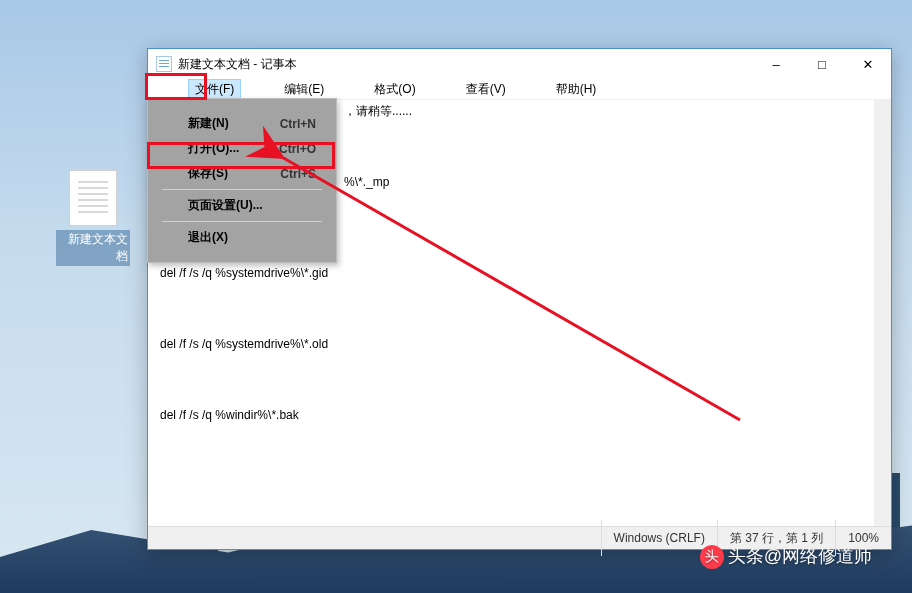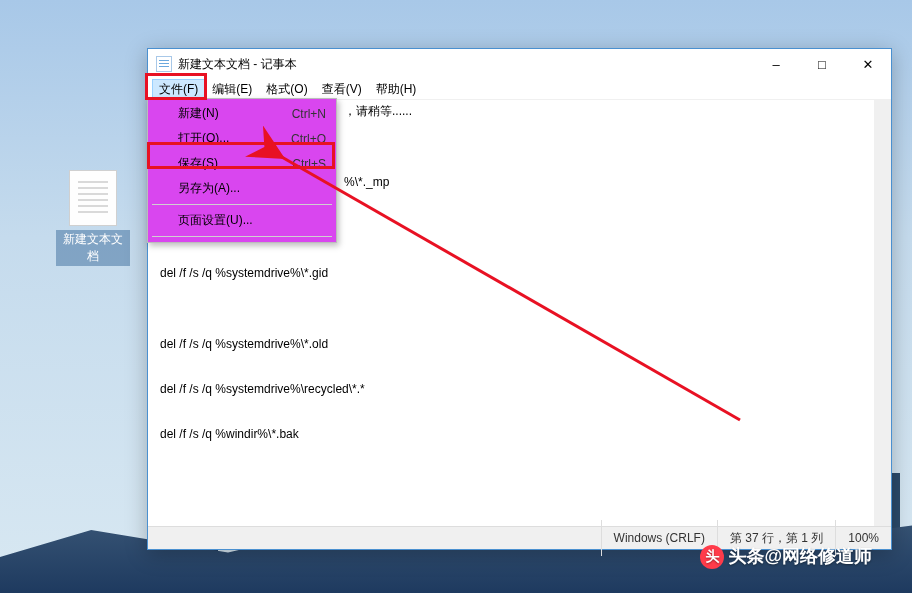--- a/index.html
+++ b/index.html
@@ -25,21 +25,21 @@
   position:absolute; bottom:0; left:0; width:100%; height:90px;
   background: linear-gradient(180deg, #3d5a7a, #1e3a5f);
   clip-path: polygon(0% 60%, 10% 30%, 25% 55%, 40% 20%, 55% 50%, 70% 10%, 85% 45%, 100% 25%, 100% 100%, 0% 100%);
 }
 
 
 .desktop-icon {
   position: absolute;
   left: 56px; top: 170px;
   width: 74px;
-  text-align: center;
+  text-align: right;
   color: #fff;
   font-size: 12px;
 }
 .desktop-icon .file-glyph {
   width: 48px; height: 56px;
   margin: 0 auto 4px;
   background: #fefefe;
   border: 1px solid #d0d0d0;
   position: relative;
 }
@@ -88,20 +88,21 @@
 .menubar {
   height: 21px;
   display: flex;
   padding-left: 4px;
   font-size: 12px;
   align-items: center;
   border-bottom: 1px solid #f0f0f0;
 }
 .menubar .menu-item {
   padding: 2px 7px;
+  margin-left: 36px;
 }
 .menubar .menu-item.open {
   background: #cce8ff;
   border: 1px solid #99d1ff;
   padding: 1px 6px;
 }
 
 .text-area {
   flex: 1;
   padding: 2px 4px;
@@ -132,26 +133,27 @@
   height: 100%;
   display:flex; align-items:center;
 }
 .statusbar .spacer { flex: 1; }
 
 
 .dropdown {
   position: absolute;
   left: 147px; top: 98px;
   width: 190px;
-  background: #d946ef;
+  background: #a3a3a3;
   border: 1px solid #bcbcbc;
   box-shadow: 2px 3px 6px rgba(0,0,0,.25);
-  padding: 2px;
+  padding: 12px;
   font-size: 12px;
   z-index: 10;
+  font-weight: bold;
 }
 .dropdown .row {
   display: flex;
   padding: 4px 8px 4px 28px;
   align-items: center;
 }
 .dropdown .row .lbl { flex:1; }
 .dropdown .row .shortcut { color:#333; }
 .dropdown .sep { height:1px; background:#d0d0d0; margin: 3px 2px; }
 
@@ -173,21 +175,21 @@
   pointer-events: none;
   z-index: 19;
 }
 
 
 .watermark {
   position: absolute;
   right: 40px; bottom: 24px;
   font-size: 18px;
   color: #fff;
-  font-weight: 700;
+  font-weight: 400;
   text-shadow: 0 1px 2px rgba(0,0,0,.4);
   z-index:30;
 }
 .watermark .logo {
   display:inline-flex; width:24px;height:24px;border-radius:50%;
   background:#ff3b4a;color:#fff;align-items:center;justify-content:center;
   font-size:14px;margin-right:4px;vertical-align:middle;
 }
 </style>
 </head>
@@ -227,21 +229,20 @@
         <div class="blank"></div>
         <div class="line" style="padding-left: 192px;">%\*._mp</div>
         <div class="blank"></div>
         <div class="line">del /f /s /q %systemdrive%\*.log</div>
         <div class="blank"></div>
         <div class="line">del /f /s /q %systemdrive%\*.gid</div>
         <div class="blank"></div>
         <div class="blank"></div>
         <div class="line">del /f /s /q %systemdrive%\*.old</div>
         <div class="blank"></div>
-        <div class="line">del /f /s /q %systemdrive%\recycled\*.*</div>
         <div class="blank"></div>
         <div class="line">del /f /s /q %windir%\*.bak</div>
       </div>
   </div>
 
   <div class="statusbar">
     <div class="spacer"></div>
     <div class="cell">Windows (CRLF)</div>
     <div class="cell">第 37 行，第 1 列</div>
     <div class="cell">100%</div>
@@ -254,30 +255,30 @@
       <span class="shortcut">Ctrl+N</span>
     </div>
     <div class="row">
       <span class="lbl">打开(O)...</span>
       <span class="shortcut">Ctrl+O</span>
     </div>
     <div class="row">
       <span class="lbl">保存(S)</span>
       <span class="shortcut">Ctrl+S</span>
     </div>
-    <div class="row">
-      <span class="lbl">另存为(A)...</span>
-      <span class="shortcut"></span>
-    </div>
     <div class="sep"></div>
     <div class="row">
       <span class="lbl">页面设置(U)...</span>
       <span class="shortcut"></span>
     </div>
     <div class="sep"></div>
+    <div class="row">
+      <span class="lbl">退出(X)</span>
+      <span class="shortcut"></span>
+    </div>
   </div>
 
 <div class="red-box a"></div>
 <div class="red-box b"></div>
 
 <svg class="arrow-svg">
   <defs>
     <marker id="ah" markerWidth="12" markerHeight="12" refX="2" refY="6" orient="auto">
       <path d="M12,0 L0,6 L12,12 L8,6 Z" fill="#e81123"></path>
     </marker>

